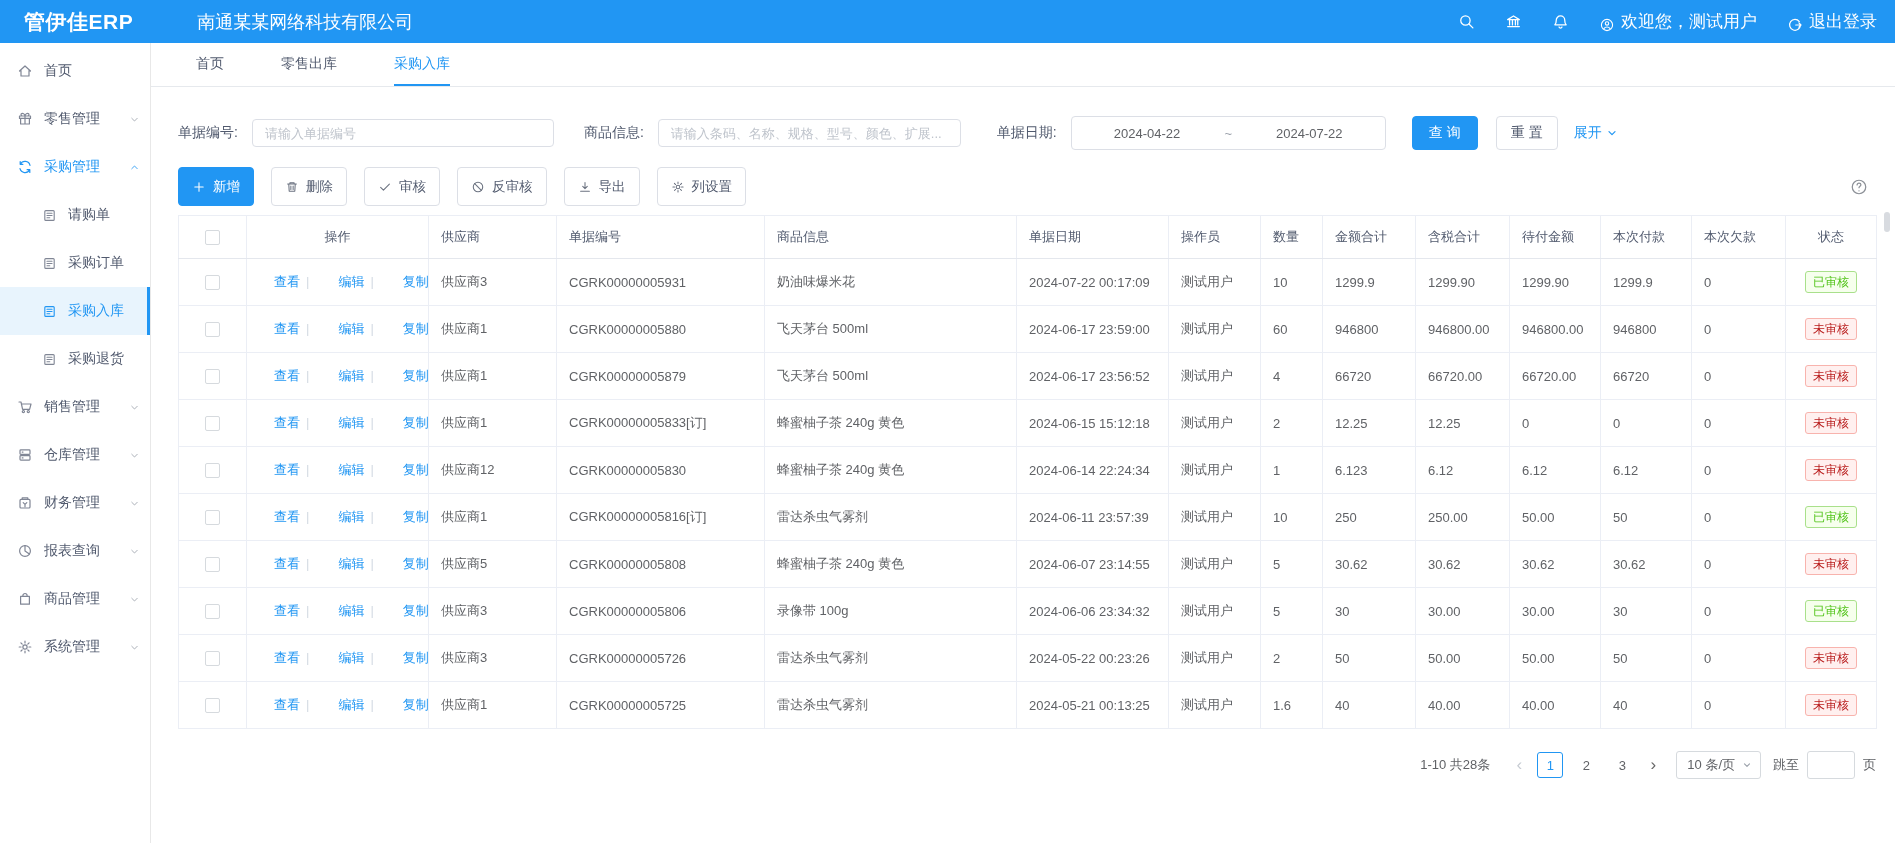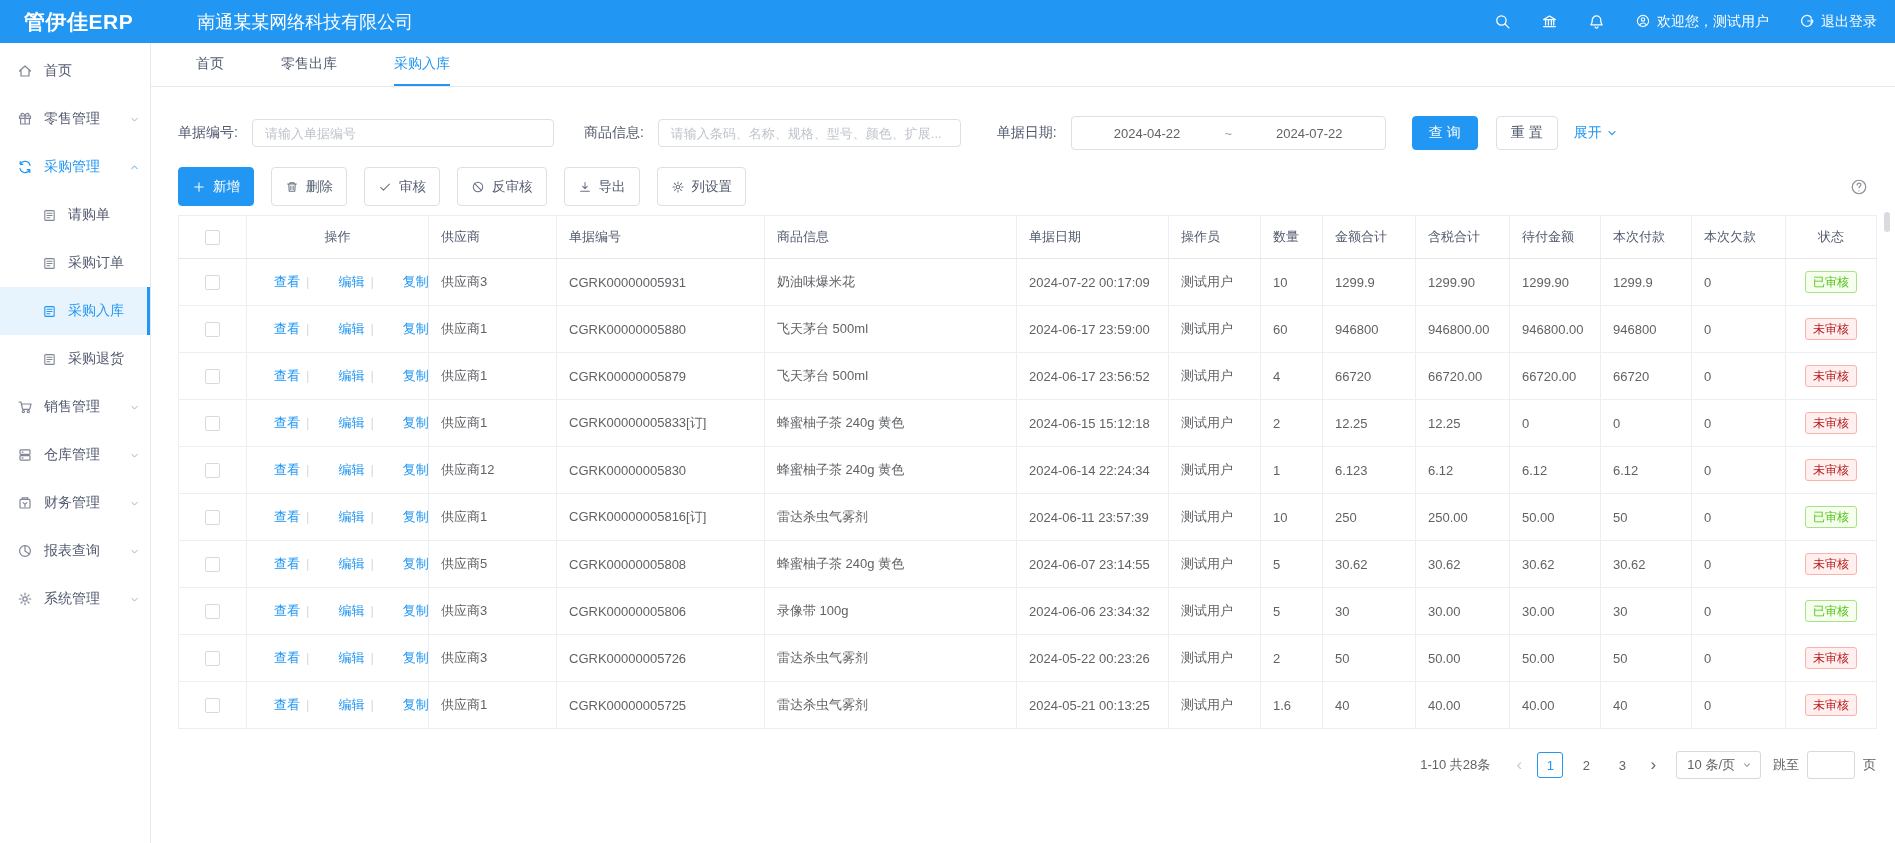--- a/index.html
+++ b/index.html
@@ -7,21 +7,21 @@
     font-family:"Liberation Sans","DejaVu Sans",sans-serif; color:#515a6e; font-size:14px; }
   .ic { display:inline-flex; align-items:center; justify-content:center; }
   .ic svg { display:block; }
 
   
   .topbar { height:43px; background:#2196f3; display:flex; align-items:center; color:#fff; }
   .logo { font-size:21px; font-weight:bold; padding-left:24px; letter-spacing:.5px; }
   .company { font-size:18px; margin-left:64px; }
   .topbar-right { margin-left:auto; display:flex; align-items:center; padding-right:18px; }
   .topbar-right .ic { margin-left:30px; cursor:pointer; }
-  .topbar-right .t-item { margin-left:30px; display:flex; align-items:flex-start; font-size:14px; cursor:pointer; }
+  .topbar-right .t-item { margin-left:30px; display:flex; align-items:flex-end; font-size:17px; cursor:pointer; }
   .topbar-right .t-item .ic { margin:0 6px 0 0; }
 
   
   .layout { display:flex; height:800px; }
   .sidebar { width:151px; border-right:1px solid #e8e8e8; padding-top:4px; flex:none; background:#fff; }
   .side-item { height:48px; display:flex; align-items:center; padding:0 10px 0 17px; cursor:pointer; color:#515a6e; }
   .side-item .ic { color:#808695; margin-right:11px; }
   .side-item .lbl { flex:1; }
   .side-item .chev { color:#9aa0aa; margin-right:0; }
   .side-item.parent-active { color:#2196f3; }
@@ -267,20 +267,34 @@
         </span>
       </div>
       <div class="side-item">
         <span class="ic">
           <svg width="16" height="16" viewBox="0 0 16 16" fill="none" stroke="currentColor" stroke-width="1.2" stroke-linecap="round" stroke-linejoin="round">
             <circle cx="8" cy="8" r="5.4"></circle>
             <path d="M8 2.6V8l4.4 3.1"></path>
           </svg>
         </span>
         <span class="lbl">报表查询</span>
+        <span class="ic chev">
+          <svg width="11" height="11" viewBox="0 0 16 16" fill="none" stroke="currentColor" stroke-width="1.2" stroke-linecap="round" stroke-linejoin="round">
+            <path d="M4 6.2l4 4 4-4"></path>
+          </svg>
+        </span>
+      </div>
+      <div class="side-item">
+        <span class="ic">
+          <svg width="16" height="16" viewBox="0 0 16 16" fill="none" stroke="currentColor" stroke-width="1.2" stroke-linecap="round" stroke-linejoin="round">
+            <path d="M3.6 5.4h8.8v7.8H3.6z"></path>
+            <path d="M5.9 5.4v-.8a2.1 2.1 0 0 1 4.2 0v.8"></path>
+          </svg>
+        </span>
+        <span class="lbl">商品管理</span>
         <span class="ic chev">
           <svg width="11" height="11" viewBox="0 0 16 16" fill="none" stroke="currentColor" stroke-width="1.2" stroke-linecap="round" stroke-linejoin="round">
             <path d="M4 6.2l4 4 4-4"></path>
           </svg>
         </span>
       </div>
       <div class="side-item">
         <span class="ic">
           <svg width="16" height="16" viewBox="0 0 16 16" fill="none" stroke="currentColor" stroke-width="1.2" stroke-linecap="round" stroke-linejoin="round">
             <circle cx="8" cy="8" r="2.1"></circle>

